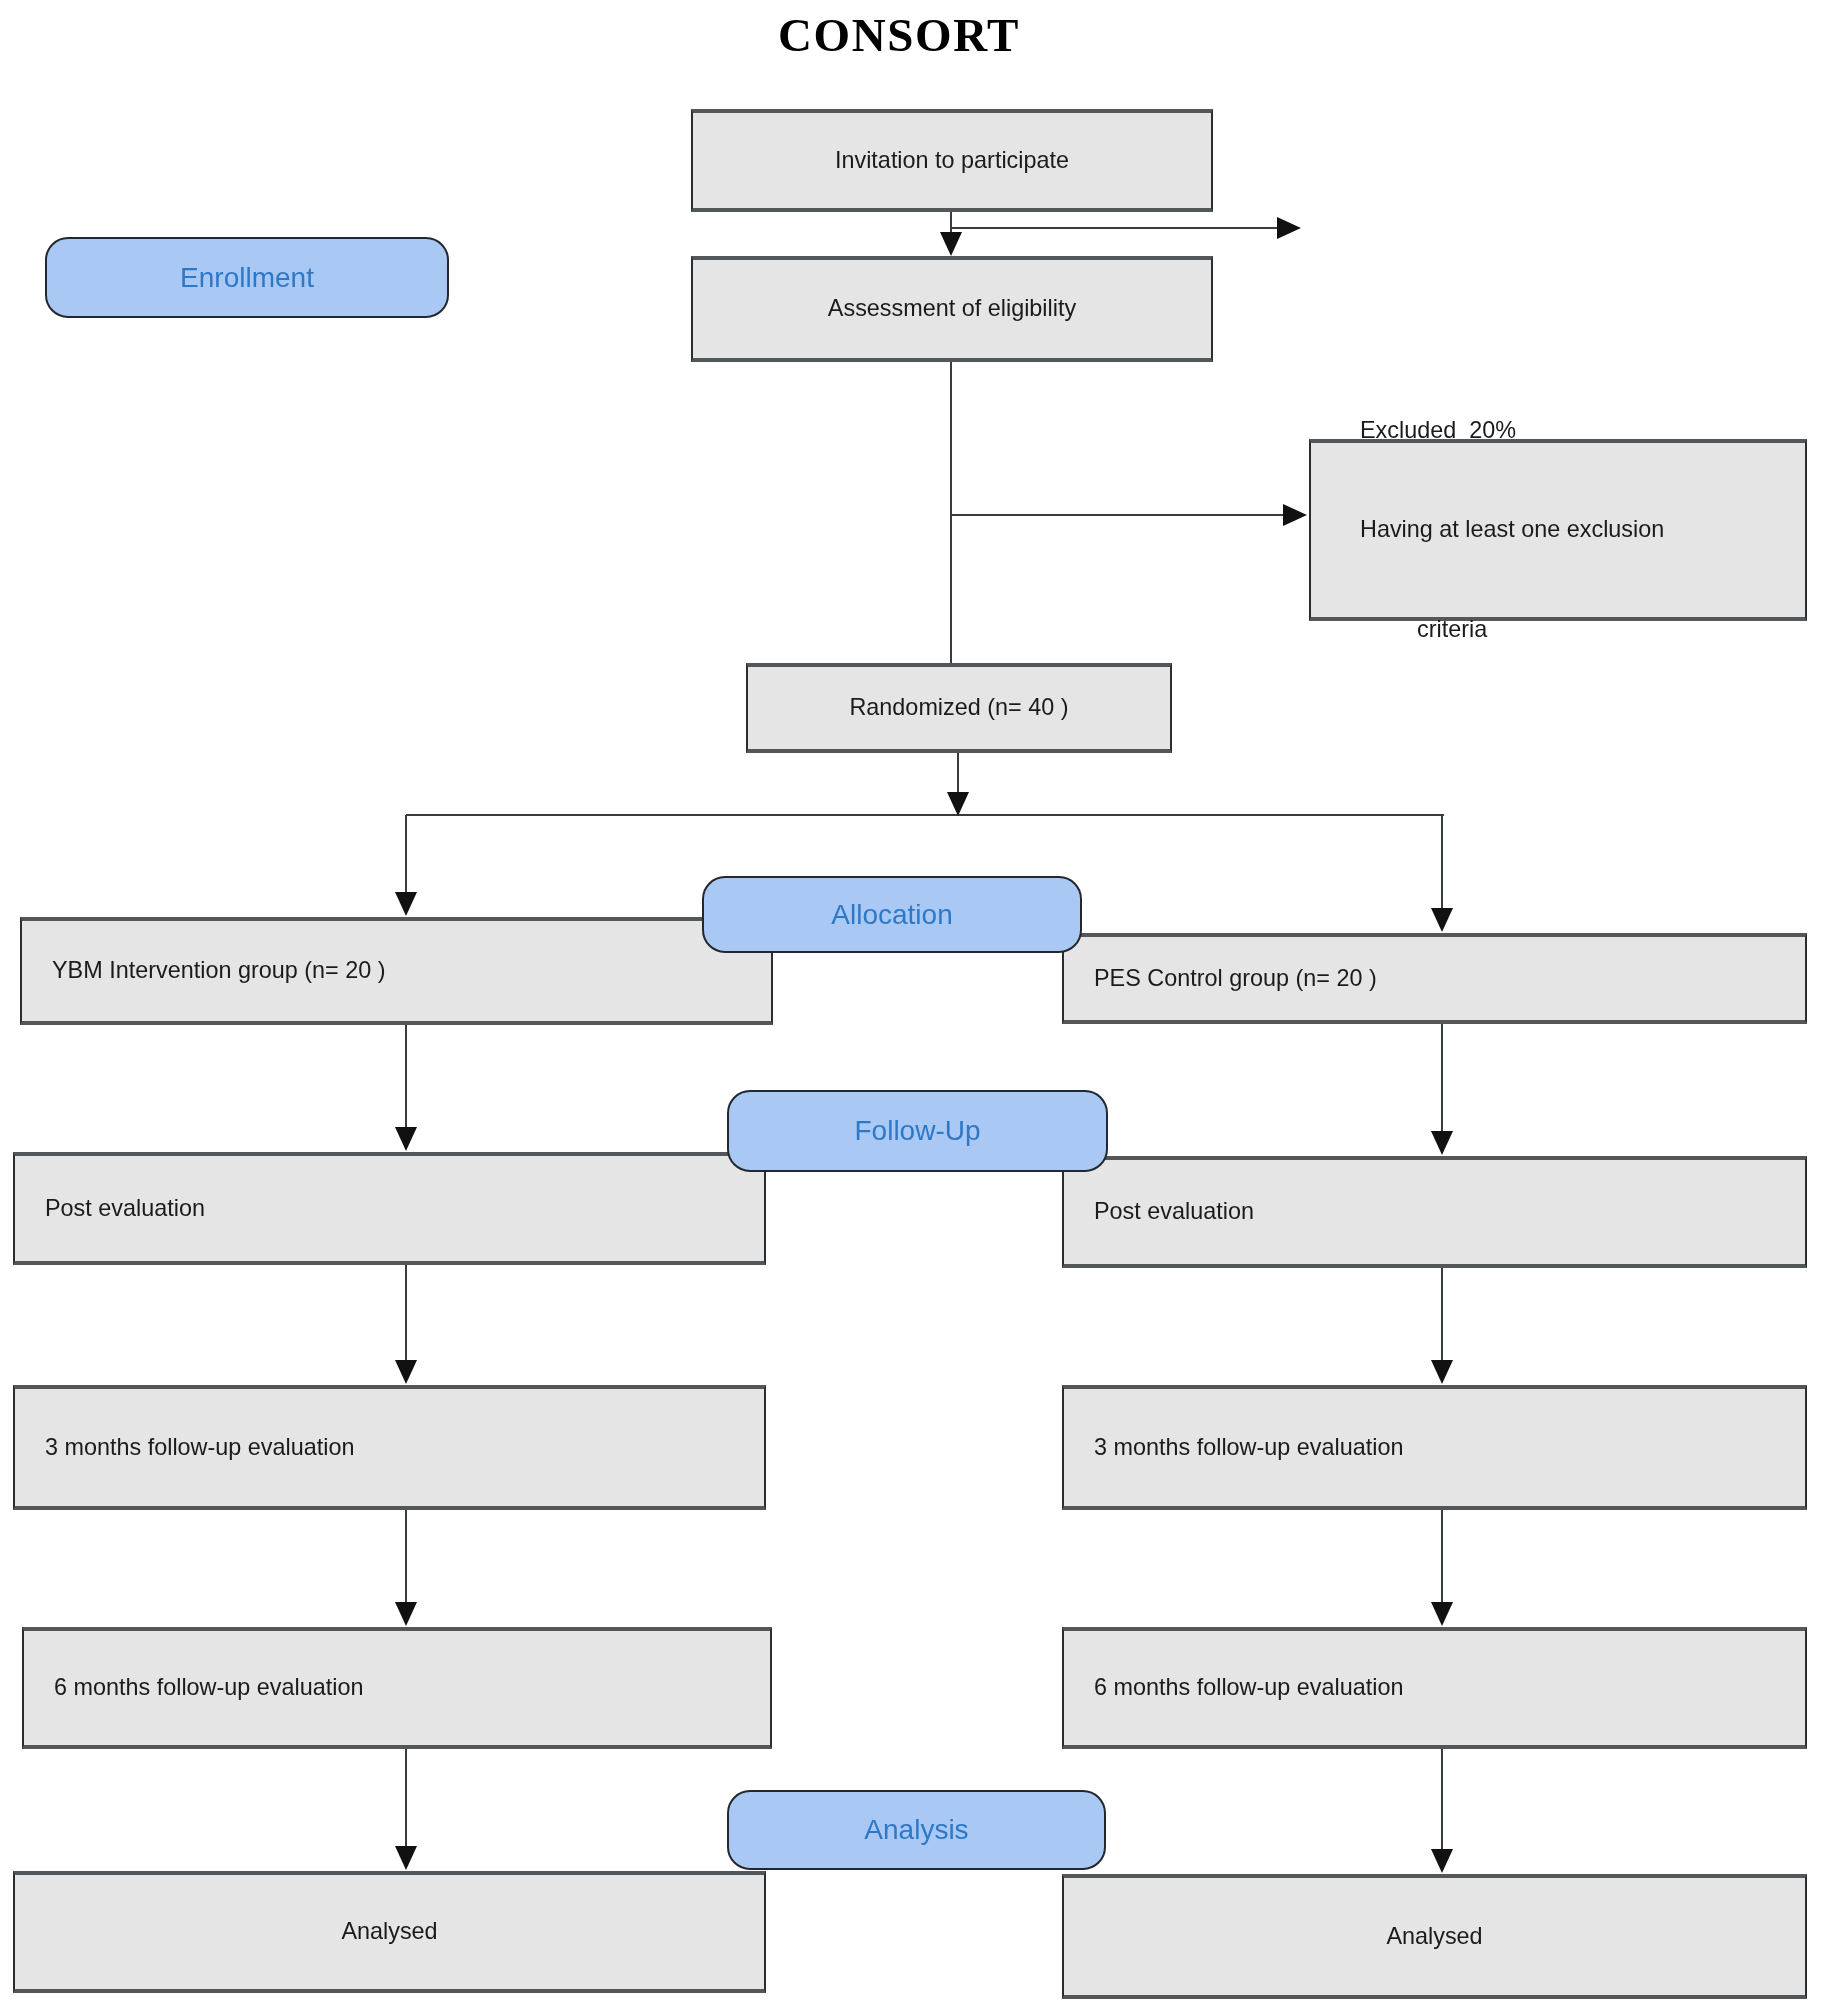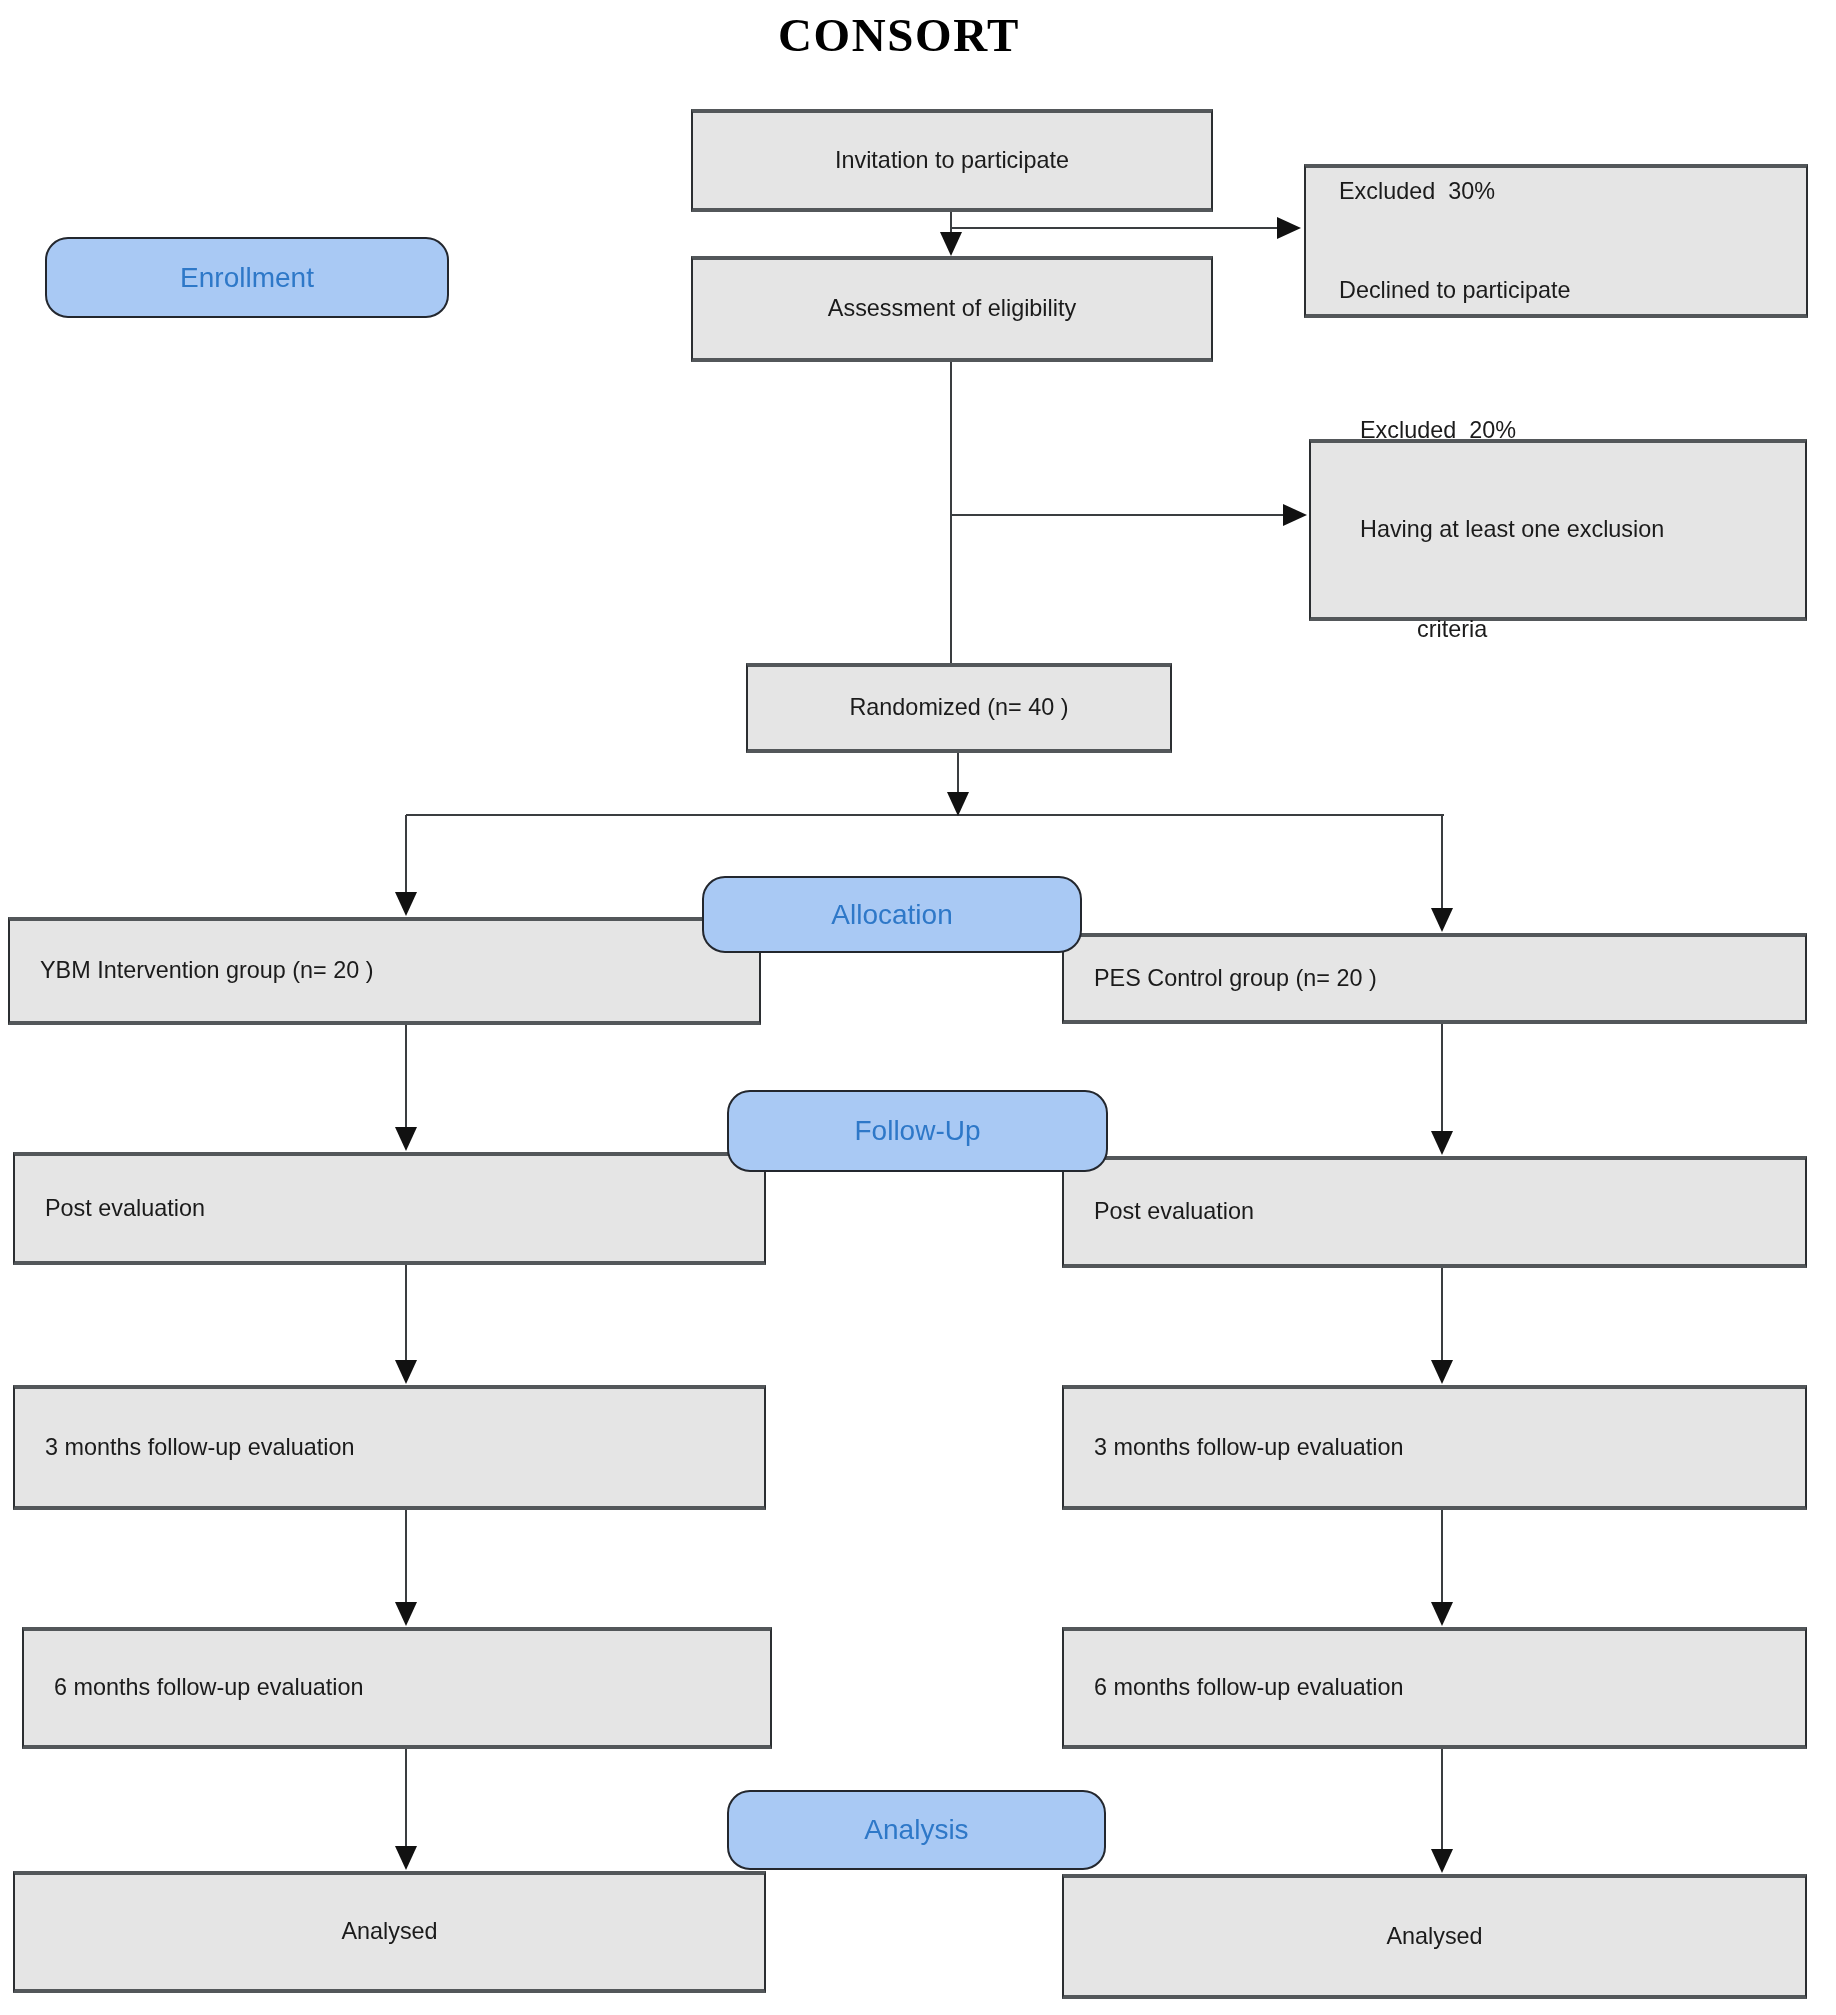--- a/index.html
+++ b/index.html
@@ -32,21 +32,21 @@
   .arrow-right{position:absolute;width:0;height:0;z-index:2;
         border-top:11px solid transparent;border-bottom:11px solid transparent;
         border-left:24px solid var(--arrow);}
   .indent3{margin-left:57px;}
 
   #box-invitation{left:691px;top:109px;width:522px;height:103px;}
   #box-assessment{left:691px;top:256px;width:522px;height:106px;}
   #box-excluded30{left:1304px;top:164px;width:504px;height:154px;align-items:center;padding-left:33px;}
   #box-excluded20{left:1309px;top:439px;width:498px;height:182px;align-items:center;padding-left:49px;}
   #box-randomized{left:746px;top:663px;width:426px;height:90px;}
-  #box-ybm{left:8px;top:917px;width:753px;height:108px;}
+  #box-ybm{left:20px;top:917px;width:753px;height:108px;}
   #box-pes{left:1062px;top:933px;width:745px;height:91px;}
   #box-post-left{left:13px;top:1152px;width:753px;height:113px;}
   #box-post-right{left:1062px;top:1156px;width:745px;height:112px;}
   #box-m3-left{left:13px;top:1385px;width:753px;height:125px;}
   #box-m3-right{left:1062px;top:1385px;width:745px;height:125px;}
   #box-m6-left{left:22px;top:1627px;width:750px;height:122px;}
   #box-m6-right{left:1062px;top:1627px;width:745px;height:122px;}
   #box-analysed-left{left:13px;top:1871px;width:753px;height:122px;}
   #box-analysed-right{left:1062px;top:1874px;width:745px;height:125px;}
 
@@ -103,26 +103,20 @@
     <span>Follow-Up</span>
   </div>
   <div class="pill" id="pill-analysis">
     <span>Analysis</span>
   </div>
 
   <div class="box center" id="box-invitation">
     <span>Invitation to participate</span>
   </div>
 
-  <div class="box" id="box-excluded30">
-    <span class="lines">
-      <span style="display:block">Excluded  30%</span>
-      <span style="display:block">Declined to participate</span>
-    </span>
-  </div>
 
   <div class="box center" id="box-assessment">
     <span>Assessment of eligibility</span>
   </div>
 
   <div class="box" id="box-excluded20">
     <span class="lines">
       <span style="display:block">Excluded  20%</span>
       <span style="display:block">Having at least one exclusion</span>
       <span style="display:block" class="indent3">criteria</span>

